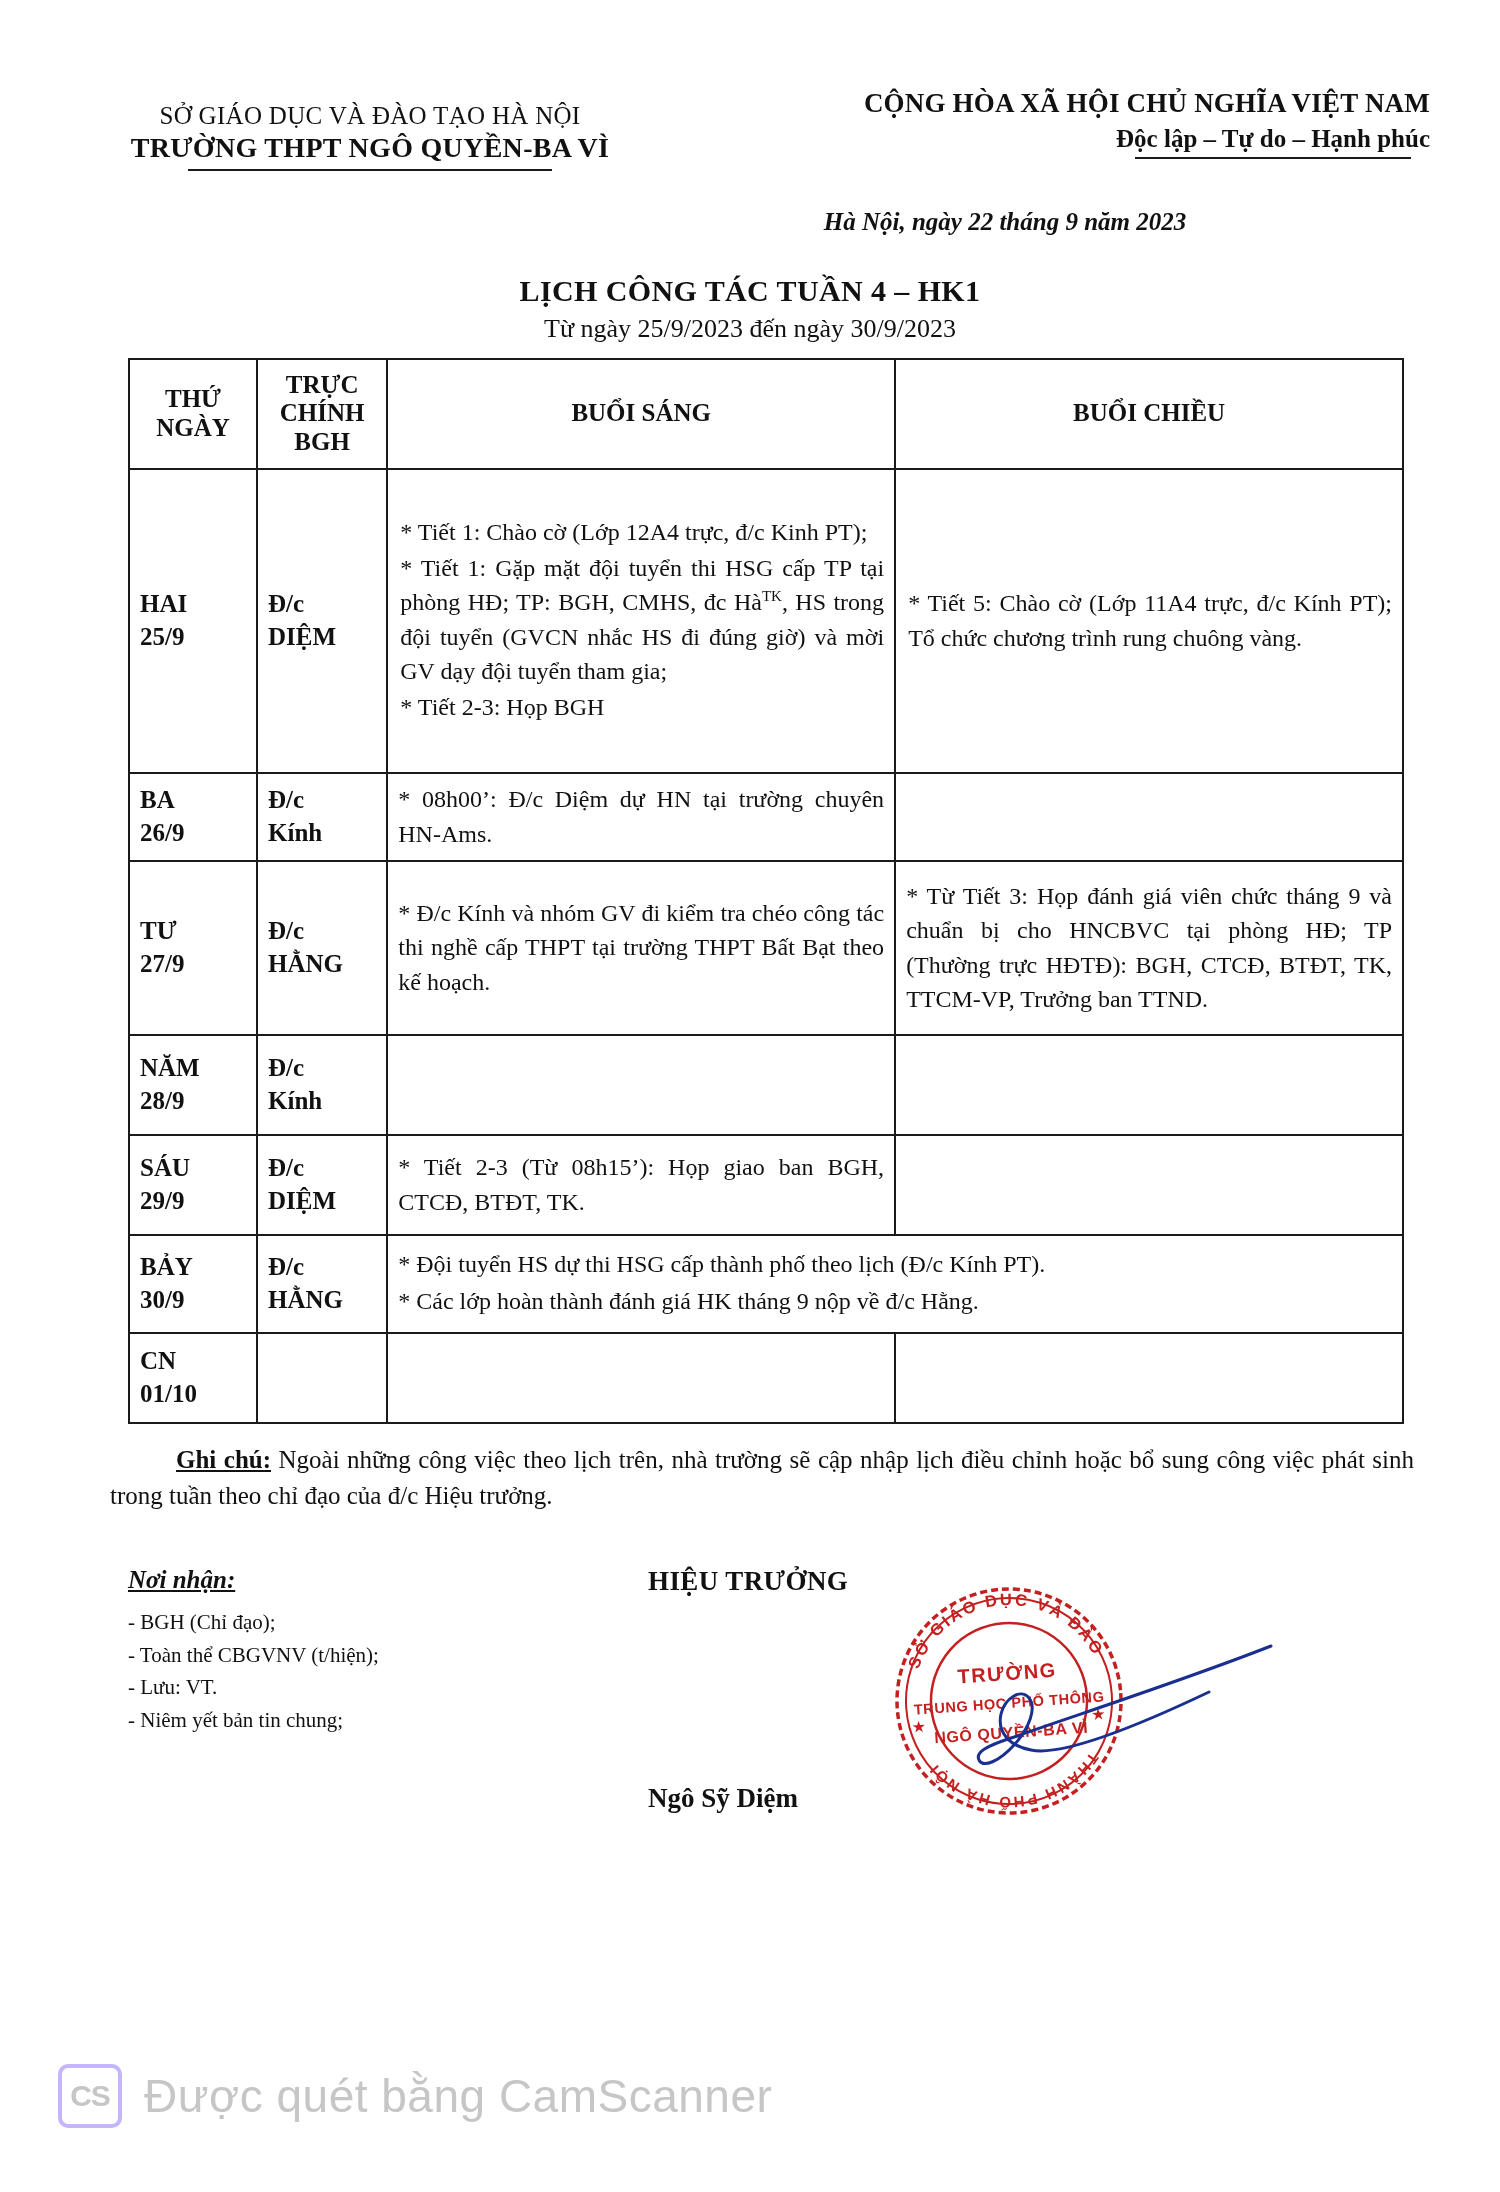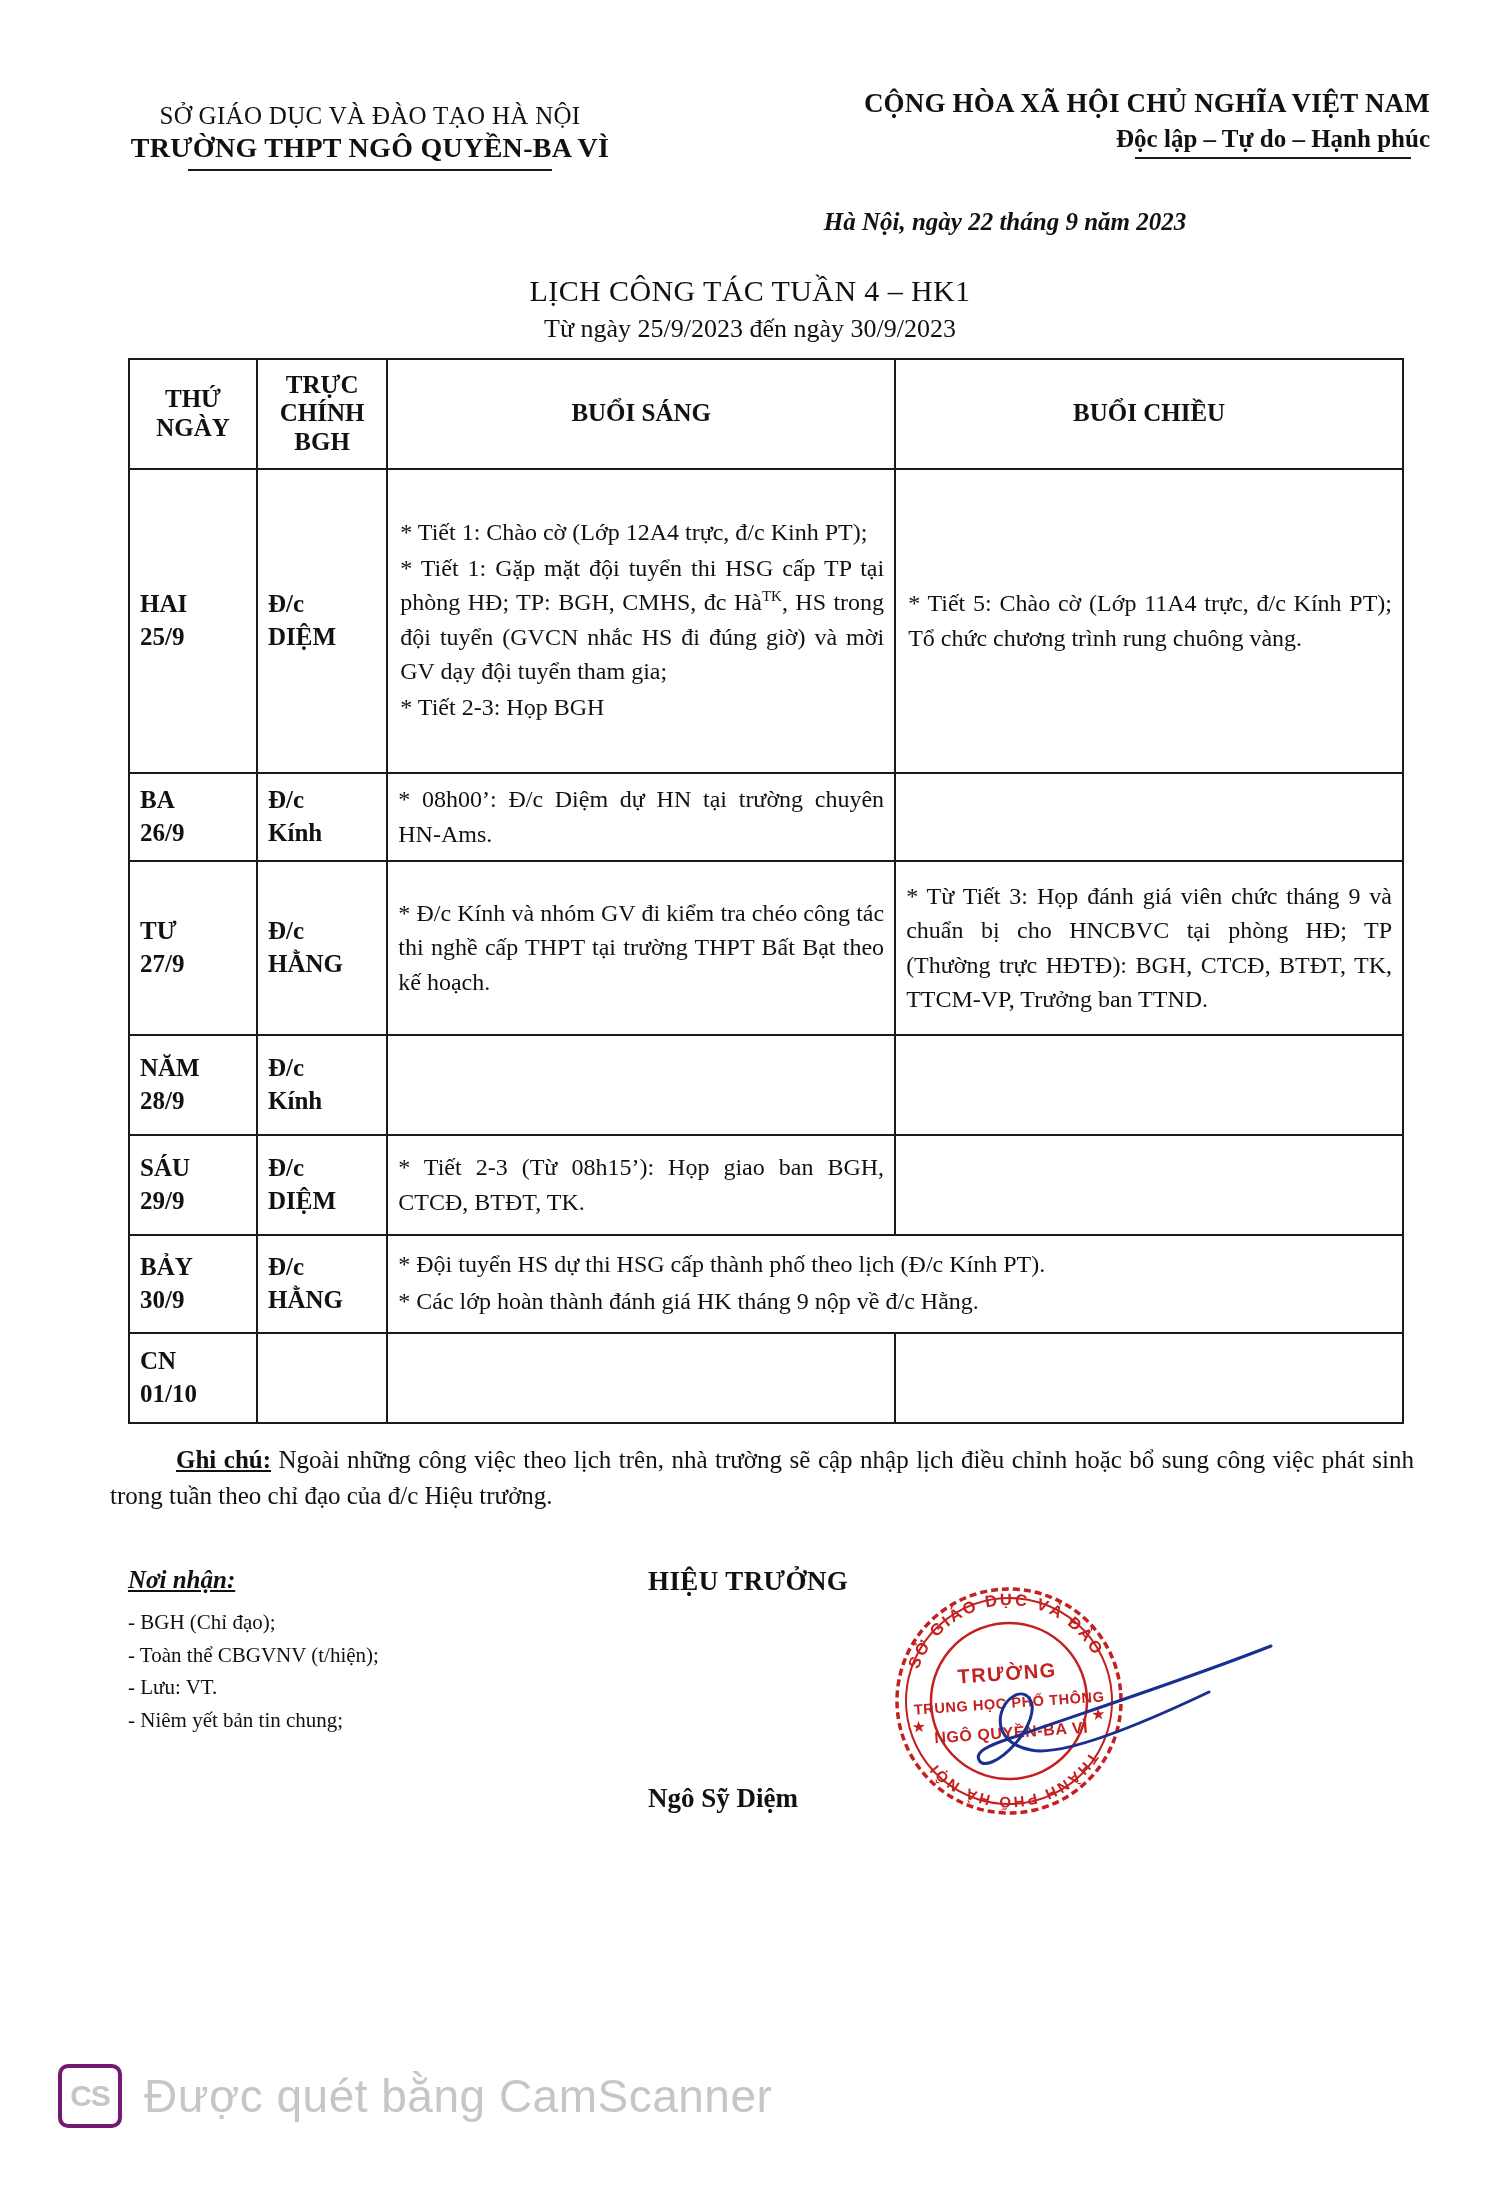--- a/index.html
+++ b/index.html
@@ -95,21 +95,21 @@
     padding-left: 600px;
   }
 
   
   .title-block {
     text-align: center;
     margin-top: 38px;
   }
   .main-title {
     font-size: 30px;
-    font-weight: normal;
+    font-weight: bold;
     letter-spacing: .4px;
   }
   .sub-title {
     font-size: 26px;
     margin-top: 6px;
   }
 
   
   .sched-wrap {
     padding: 14px 96px 0 128px;
@@ -249,21 +249,21 @@
     left: 58px;
     bottom: 64px;
     display: flex;
     align-items: center;
     gap: 22px;
     color: #c6c6c6;
   }
   .cs-badge {
     width: 56px;
     height: 56px;
-    border: 4px solid #701a75;
+    border: 4px solid #c4b5fd;
     border-radius: 10px;
     display: flex;
     align-items: center;
     justify-content: center;
     font-family: "Liberation Sans", sans-serif;
     font-size: 30px;
     font-weight: bold;
     letter-spacing: -1px;
   }
   .cs-text {

